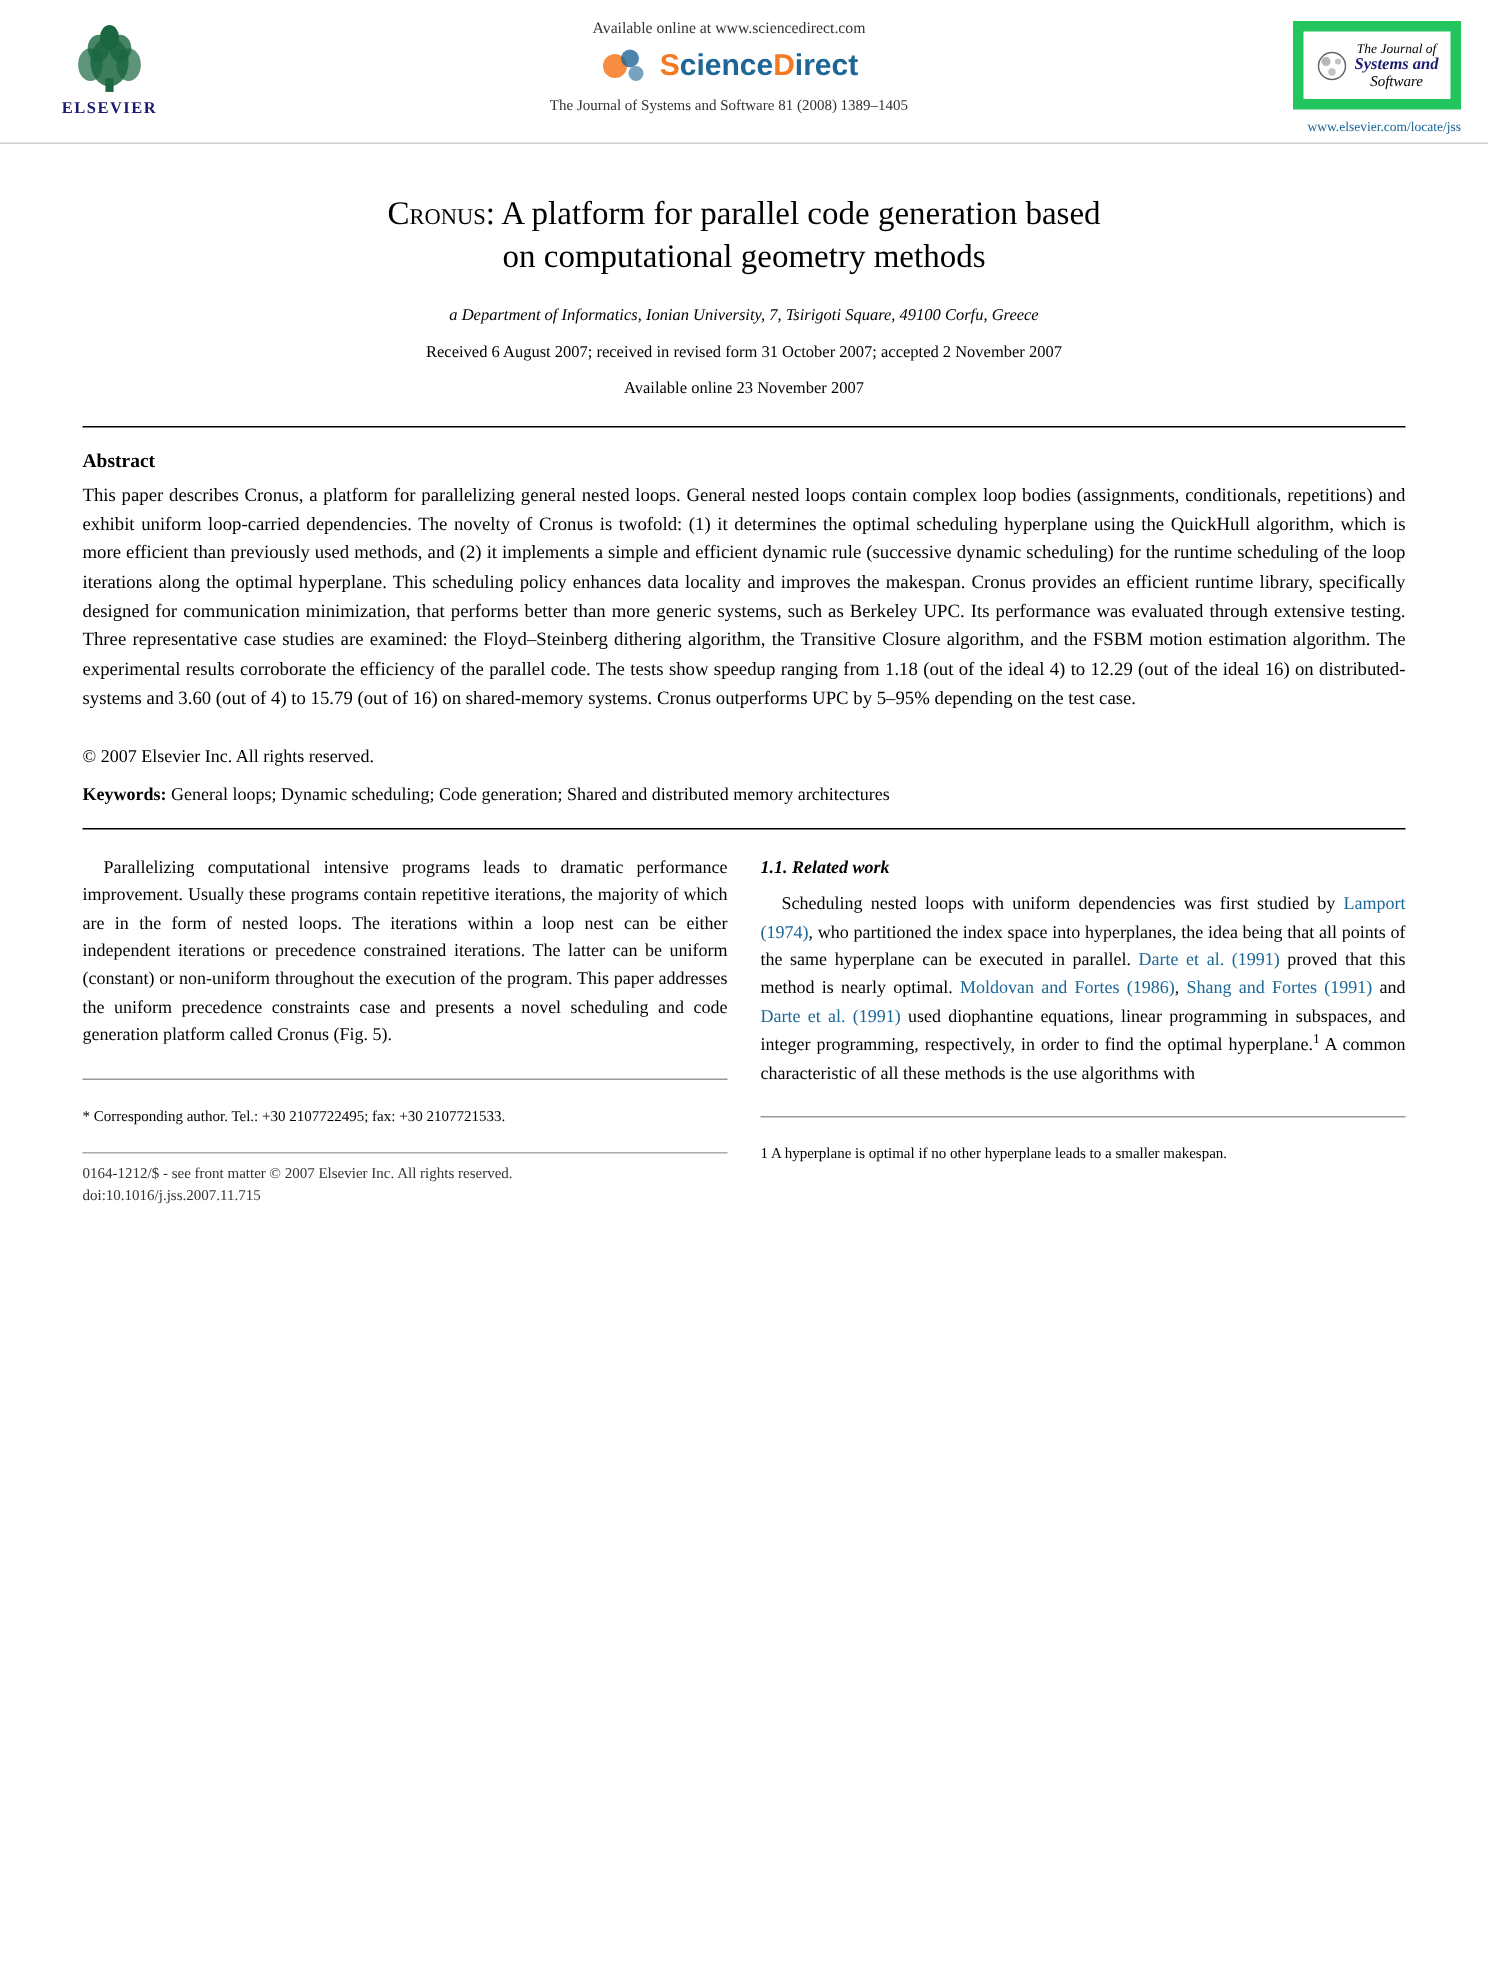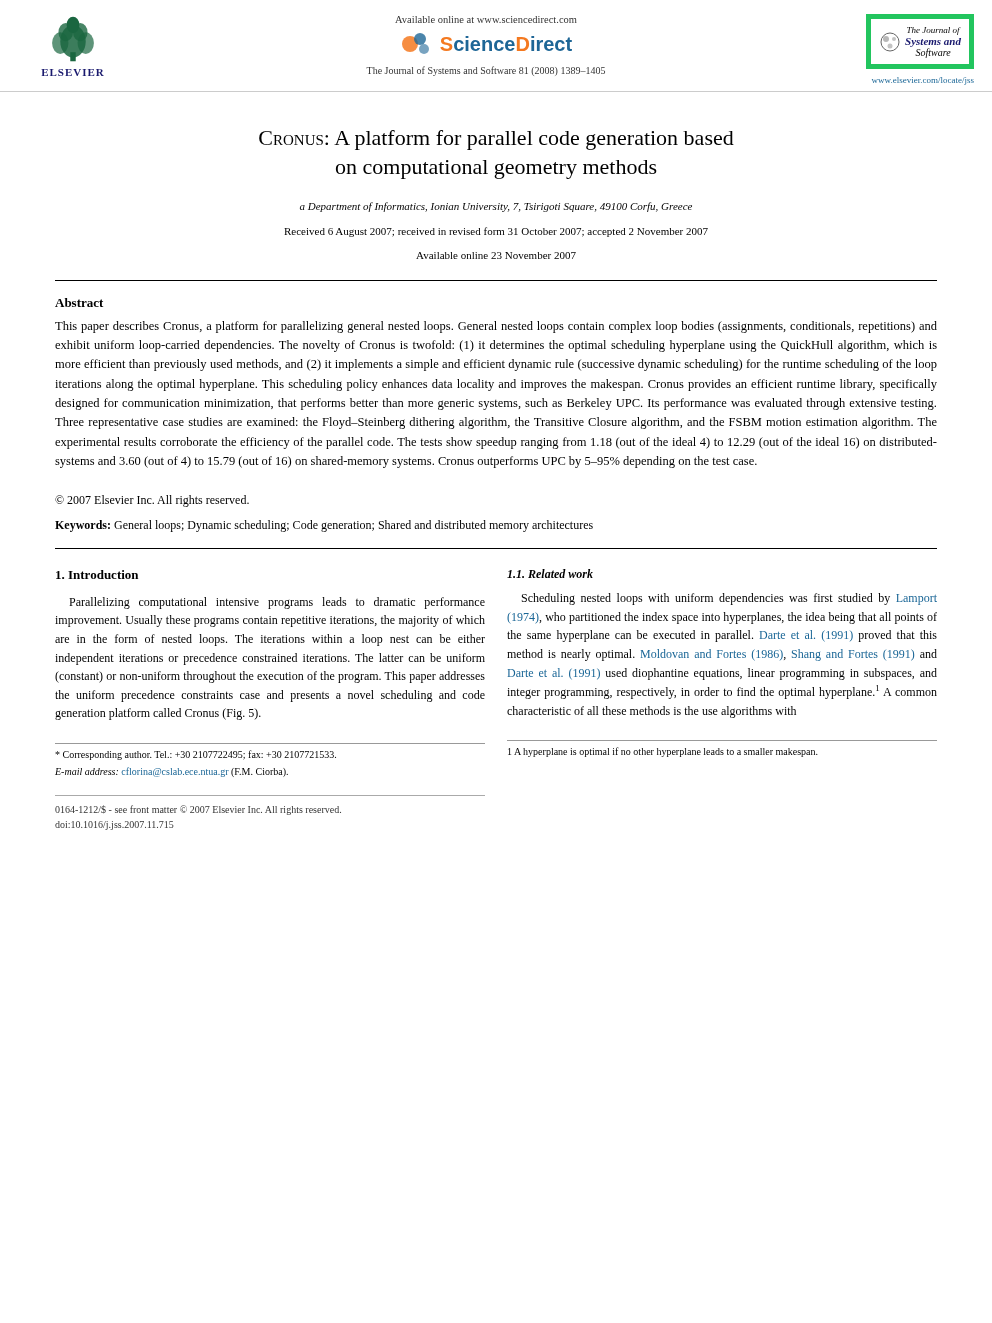--- a/index.html
+++ b/index.html
@@ -84,21 +84,21 @@
       margin-top: 2px;
     }
 
     .header-right {
       width: 130px;
       display: flex;
       flex-direction: column;
       align-items: flex-end;
     }
     .journal-badge {
-      border: 5px solid #22c55e;
+      border: 7px solid #22c55e;
       padding: 6px 8px;
       text-align: center;
       font-size: 10px;
       font-style: italic;
     }
     .journal-badge .the {
       font-size: 9px;
     }
     .journal-badge .journal-name {
       font-weight: bold;
@@ -240,21 +240,21 @@
     }
 
     sup {
       font-size: 0.75em;
       vertical-align: super;
     }
 
     .col-left-footnote {
       margin-top: 20px;
       border-top: 1px solid #999;
-      padding-top: 4px;
+      padding-top: 18px;
       font-size: 10px;
       line-height: 1.5;
     }
   </style>
 </head>
 <body>
 
 <div class="page">
 
   <div class="header">
@@ -332,32 +332,26 @@
       <div class="keywords">
         <em>Keywords:</em> <span>General loops; Dynamic scheduling; Code generation; Shared and distributed memory architectures</span>
       </div>
     </div>
 
     <hr class="divider">
 
     <div class="two-col">
 
       <div class="col">
-        <div class="intro-heading">
-          <span>1.</span> <span>Introduction</span>
-        </div>
         <p>
           Parallelizing computational intensive programs leads to dramatic performance improvement. Usually these programs contain repetitive iterations, the majority of which are in the form of nested loops. The iterations within a loop nest can be either independent iterations or precedence constrained iterations. The latter can be uniform (constant) or non-uniform throughout the execution of the program. This paper addresses the uniform precedence constraints case and presents a novel scheduling and code generation platform called <span class="small-caps">Cronus</span> (Fig. 5).
         </p>
 
         <div class="col-left-footnote">
           <div class="footnote">* Corresponding author. Tel.: +30 2107722495; fax: +30 2107721533.</div>
-          <div class="footnote">
-            <em>E-mail address:</em> <a class="ref" href="#">cflorina@cslab.ece.ntua.gr</a> (F.M. Ciorba).
-          </div>
         </div>
 
         <div class="bottom-info">
           <div>0164-1212/$ - see front matter © 2007 Elsevier Inc. All rights reserved.</div>
           <div>doi:10.1016/j.jss.2007.11.715</div>
         </div>
       </div>
 
       <div class="col">
         <div class="section-sub-heading">

